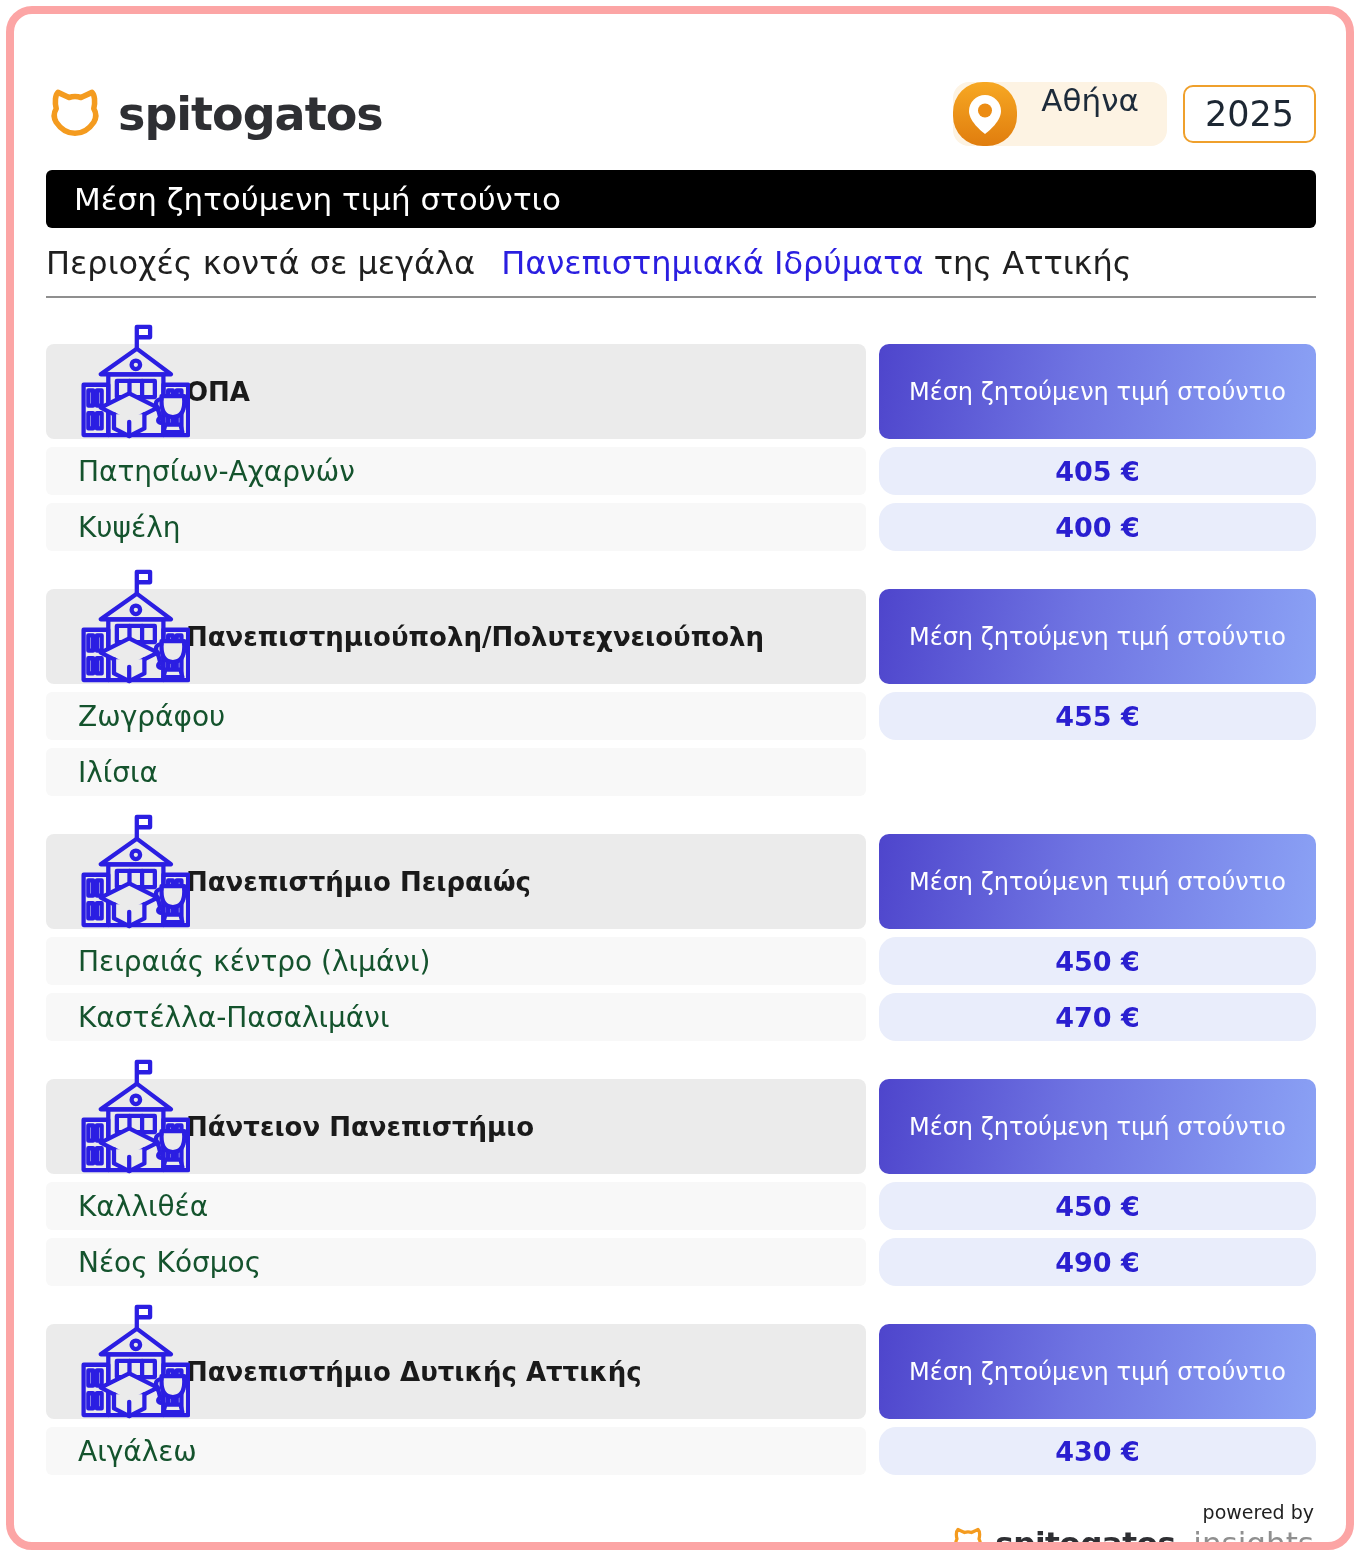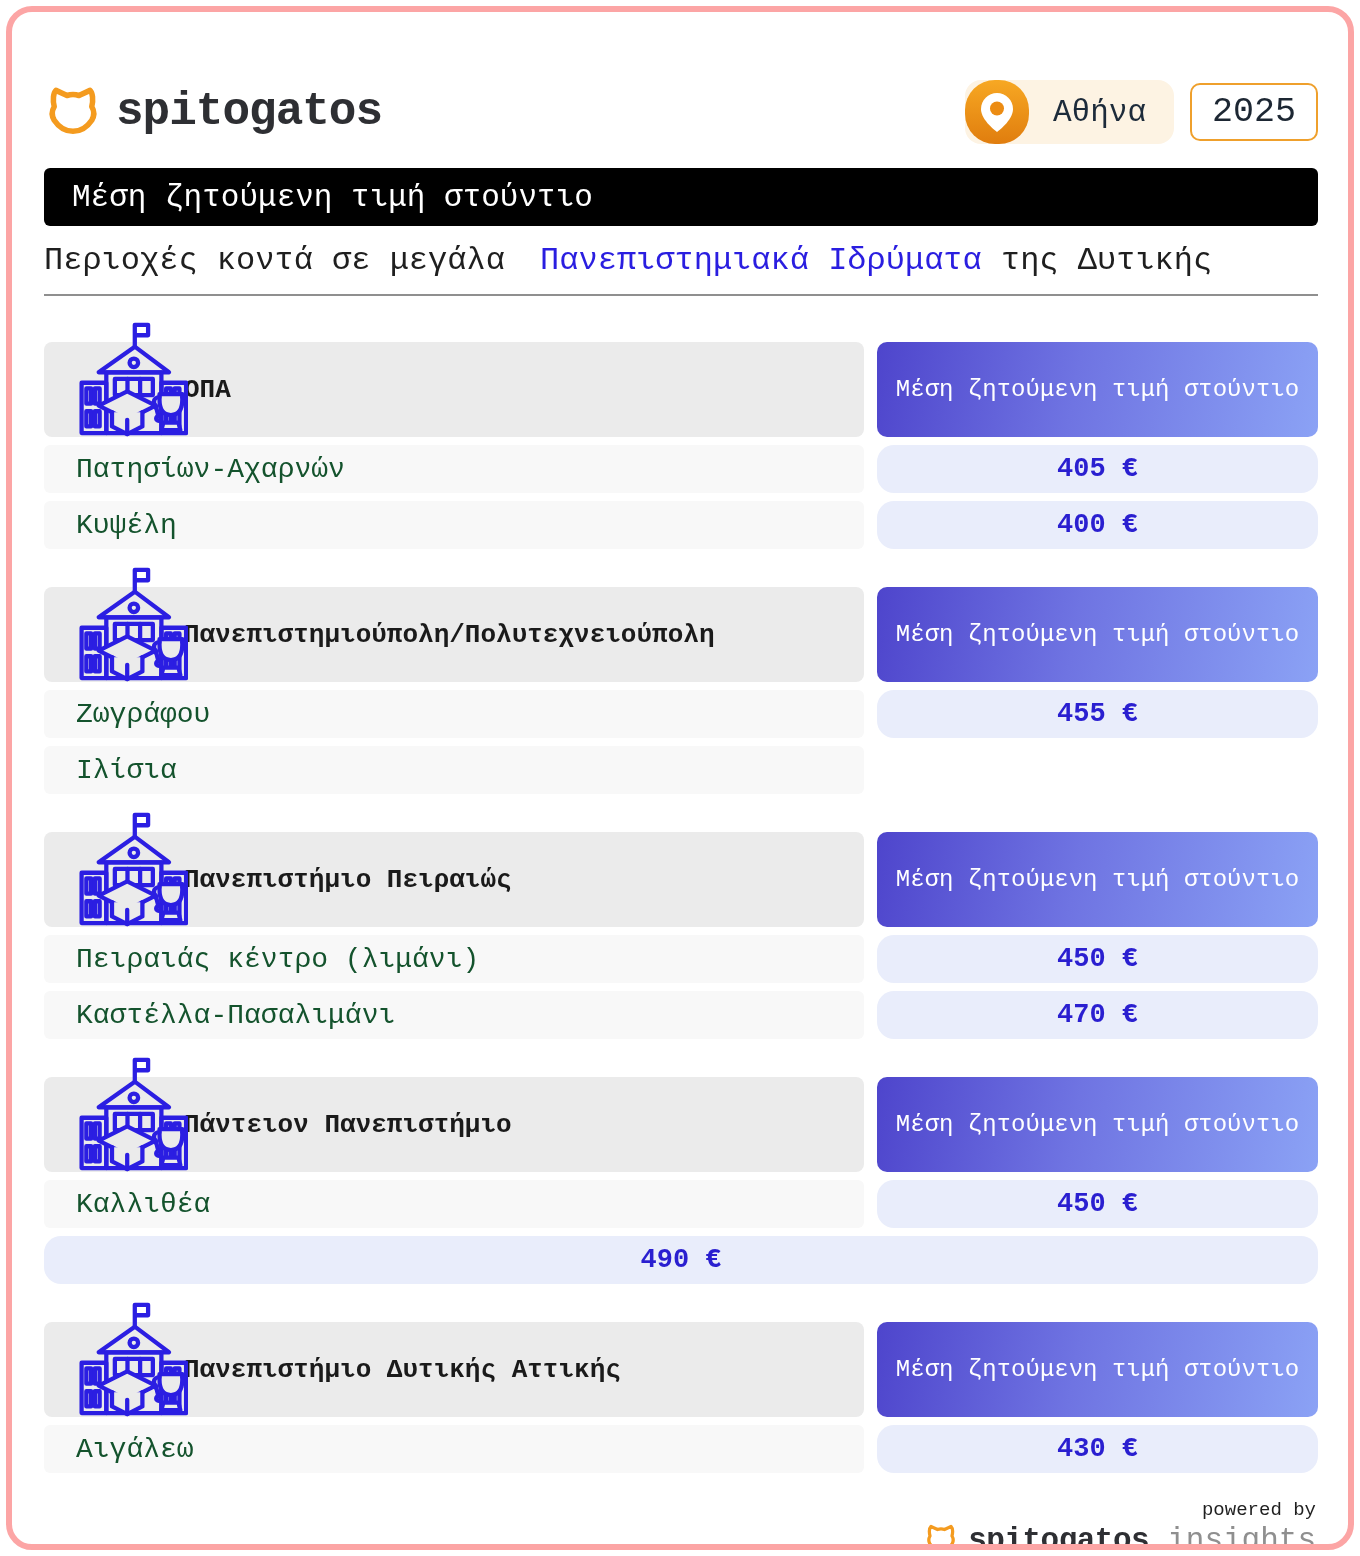--- a/index.html
+++ b/index.html
@@ -4,32 +4,31 @@
 <style>
   html,body{margin:0;padding:0;background:#ffffff;}
   body{
     width:1360px;height:1556px;
     font-family:"DejaVu Sans","Liberation Sans",sans-serif;
     color:#1c1c1c;box-sizing:border-box;
   }
   *{box-sizing:border-box;}
   .card{
     position:relative;margin:6px;width:1348px;height:1544px;
-    background:#ffffff;border:6px solid #fca5a5;border-radius:26px;
+    background:#ffffff;border:8px solid #fca5a5;border-radius:26px;
     overflow:hidden;
-    font-family:Liberation Mono, monospace;
   }
   .content{padding:0 30px 0 32px;}
 
   
   .topbar{display:flex;align-items:center;margin-top:66px;height:68px;}
   .logo{display:flex;align-items:center;gap:14px;}
   .logo-word{font-size:46px;font-weight:bold;letter-spacing:-1px;color:#2e2f33;}
   .spacer{flex:1;}
-  .loc-pill{display:flex;align-items:center;background:#fdf3e3;border-radius:16px;height:64px;padding-right:28px;}
+  .loc-pill{display:flex;background:#fdf3e3;border-radius:16px;height:64px;padding-right:28px;}
   .pin-wrap{width:64px;height:64px;margin-right:24px;}
   .loc-label{font-size:31px;color:#1d2b3a;}
   .year-box{
     margin-left:16px;height:58px;min-width:118px;padding:0 20px;
     border:2px solid #efa02c;border-radius:10px;background:#fff;
     display:flex;align-items:center;justify-content:center;
     font-size:35px;color:#1d2733;
   }
 
   
@@ -107,21 +106,21 @@
             <circle cx="32" cy="28.5" r="7" fill="#ec8c13"></circle>
           </svg>
         </span>
         <span class="loc-label">Αθήνα</span>
       </div>
       <div class="year-box">2025</div>
     </div>
 
     <div class="title-bar">Μέση ζητούμενη τιμή στούντιο</div>
 
-    <div class="subtitle"><span>Περιοχές κοντά σε μεγάλα </span><span class="hl">Πανεπιστημιακά Ιδρύματα</span><span> της Δυτικής</span></div>
+    <div class="subtitle"><span>Περιοχές κοντά σε μεγάλα </span><span class="hl">Πανεπιστημιακά Ιδρύματα</span><span> της Αττικής</span></div>
     <div class="divider"></div>
 
     <div id="sections">
   <section class="section">
     <div class="header-row">
       <div class="uni-cell">
         <span class="uni-icon">
           <svg viewBox="0 0 120 126" fill="none" stroke="#2b1ee2" stroke-width="4.5" stroke-linejoin="round" stroke-linecap="round">
             <path d="M64 30 V7 H78 V18 H64"></path>
             <path d="M26 57 L64 30 L100 57 Z"></path>
@@ -308,20 +307,21 @@
       </div>
       <div class="badge">Μέση ζητούμενη τιμή στούντιο</div>
     </div>
     <div class="rows">
   <div class="data-row">
     <div class="area-cell">Καλλιθέα</div>
     <div class="price-cell">450 €</div>
   </div>
 
   <div class="data-row">
+    <div class="area-cell">Νέος Κόσμος</div>
     <div class="price-cell">490 €</div>
   </div>
 </div>
   </section>
 
   <section class="section">
     <div class="header-row">
       <div class="uni-cell">
         <span class="uni-icon">
           <svg viewBox="0 0 120 126" fill="none" stroke="#2b1ee2" stroke-width="4.5" stroke-linejoin="round" stroke-linecap="round">

